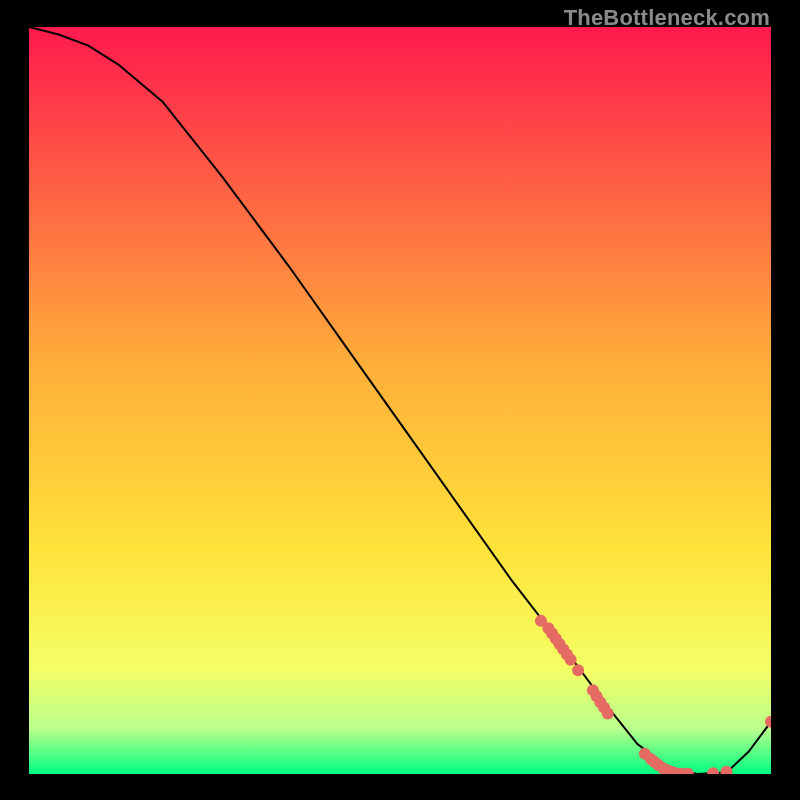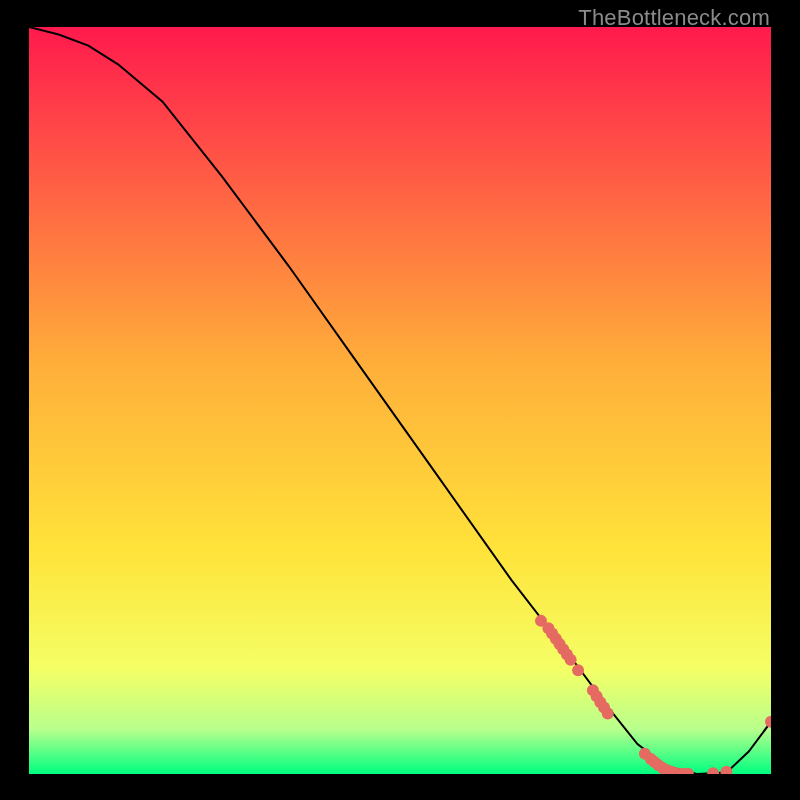--- a/index.html
+++ b/index.html
@@ -23,21 +23,21 @@
     top: 27px;
     width: 742px;
     height: 747px;
   }
   .watermark {
     position: absolute;
     top: 5px;
     right: 30px;
     color: #8a8a8a;
     font-size: 22px;
-    font-weight: 400;
+    font-weight: 700;
     letter-spacing: 0.2px;
   }
 </style>
 </head>
 <body>
 
 <div class="outer">
   <div class="watermark">TheBottleneck.com</div>
 
   <svg class="plot" viewBox="0 0 742 747" preserveAspectRatio="none">

